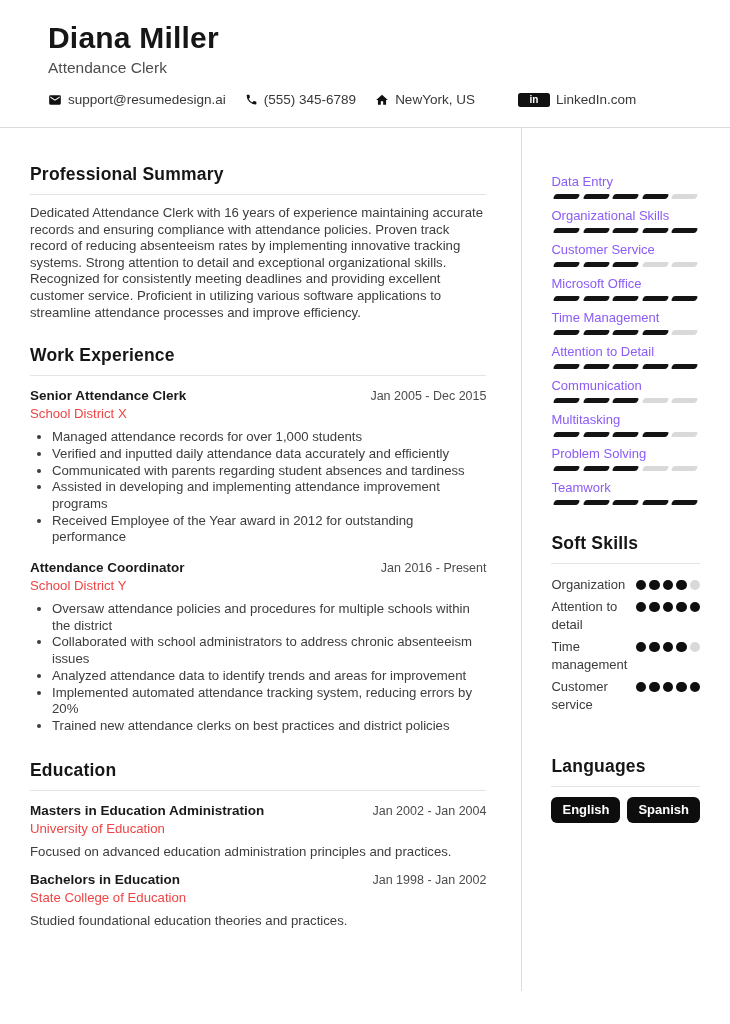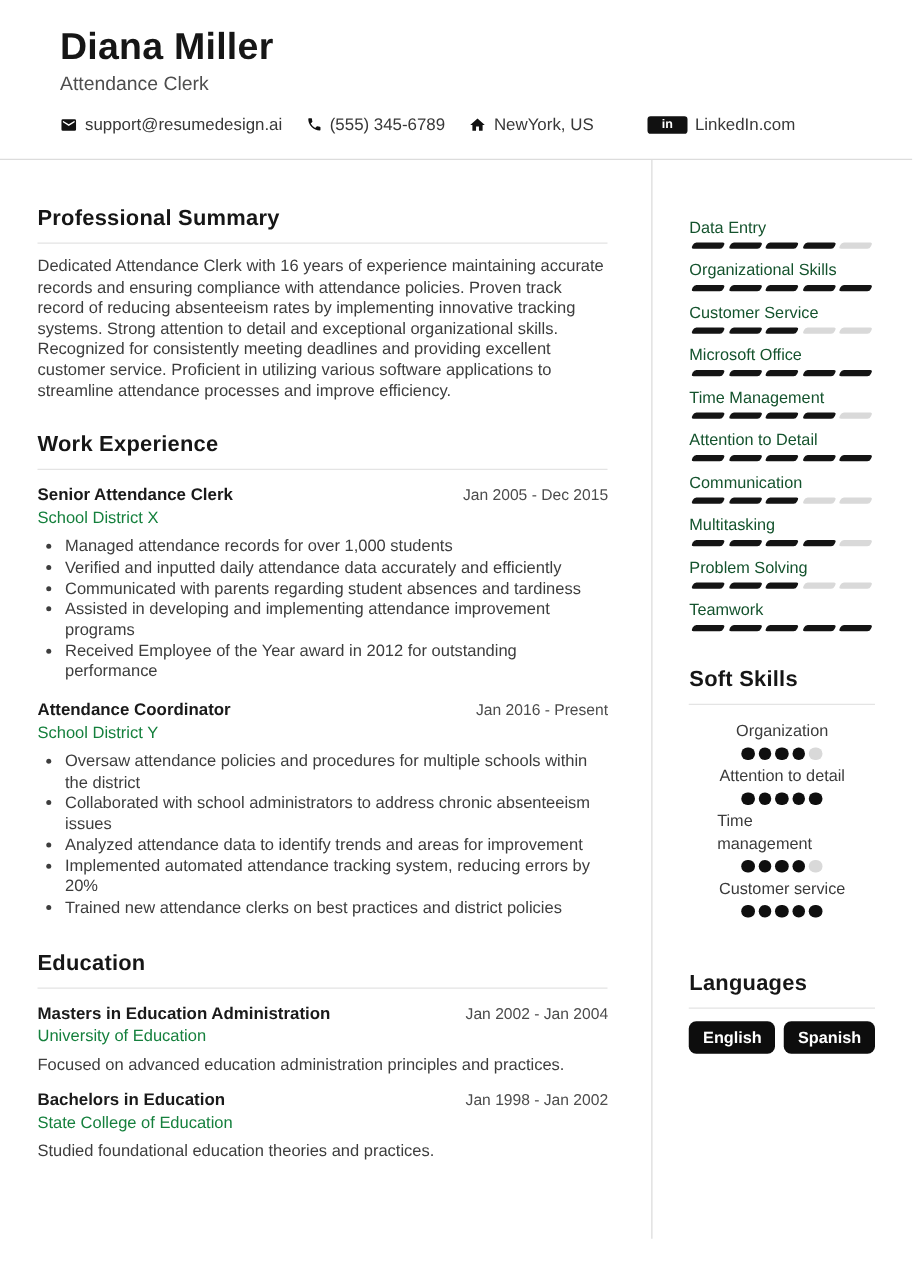--- a/index.html
+++ b/index.html
@@ -28,36 +28,36 @@
   }
   
   .summary-text { margin-top: 10px; font-size: 13.2px; line-height: 16.6px; color: #3d3d3d; }
   .section-exp { margin-top: 24px; }
   .section-edu { margin-top: 25px; }
   .job { margin-top: 12px; }
   .job + .job { margin-top: 14px; }
   .job-head { display: flex; justify-content: space-between; align-items: baseline; }
   .jtitle { font-size: 13.5px; font-weight: bold; color: #1a1a1a; }
   .jdates { font-size: 12.5px; color: #4c4c4c; white-space: nowrap; }
-  .jcompany { margin-top: 3px; font-size: 13.2px; color: #15803d; }
+  .jcompany { margin-top: 3px; font-size: 13.2px; color: #ef4444; }
   ul.bullets { margin-top: 8px; padding-left: 22px; }
   ul.bullets li { font-size: 13.2px; line-height: 16.7px; color: #3d3d3d; }
   .edu { margin-top: 12px; }
   .edu + .edu { margin-top: 13px; }
   .edu-desc { margin-top: 8px; font-size: 13.2px; color: #3d3d3d; }
   
   .skills-list { margin-top: 10px; }
   .skill { margin-bottom: 9px; }
-  .sname { font-size: 13px; color: #14532d; line-height: 16px; margin-bottom: 4px; }
+  .sname { font-size: 13px; color: #8b5cf6; line-height: 16px; margin-bottom: 4px; }
   .sbar { display: flex; gap: 5px; height: 5px; padding: 0 3px; }
   .seg { flex: 1; background: #d9d9d9; transform: skewX(-25deg); border-radius: 2px; }
   .seg.filled { background: #141414; }
   .section-soft { margin-top: 28px; }
   .soft-list { margin-top: 12px; }
-  .soft { display: flex; justify-content: space-between; align-items: center; margin-bottom: 4px; flex-direction: column; }
+  .soft { display: flex; justify-content: space-between; align-items: flex-start; margin-bottom: 4px; }
   .soft-label { font-size: 13px; color: #3b3b3b; line-height: 18px; max-width: 104px; }
   .dots { display: flex; gap: 3px; padding-top: 3.5px; }
   .dot { width: 10.5px; height: 10.5px; border-radius: 50%; background: #d9d9d9; }
   .dot.filled { background: #0f0f0f; }
   .section-lang { margin-top: 42px; }
   .badges { margin-top: 10px; display: flex; gap: 7px; }
   .badge { background: #0d0d0d; color: #fff; font-size: 13px; font-weight: bold;
            padding: 5px 11px; border-radius: 6px; line-height: 1.25; }
 </style>
 </head>

